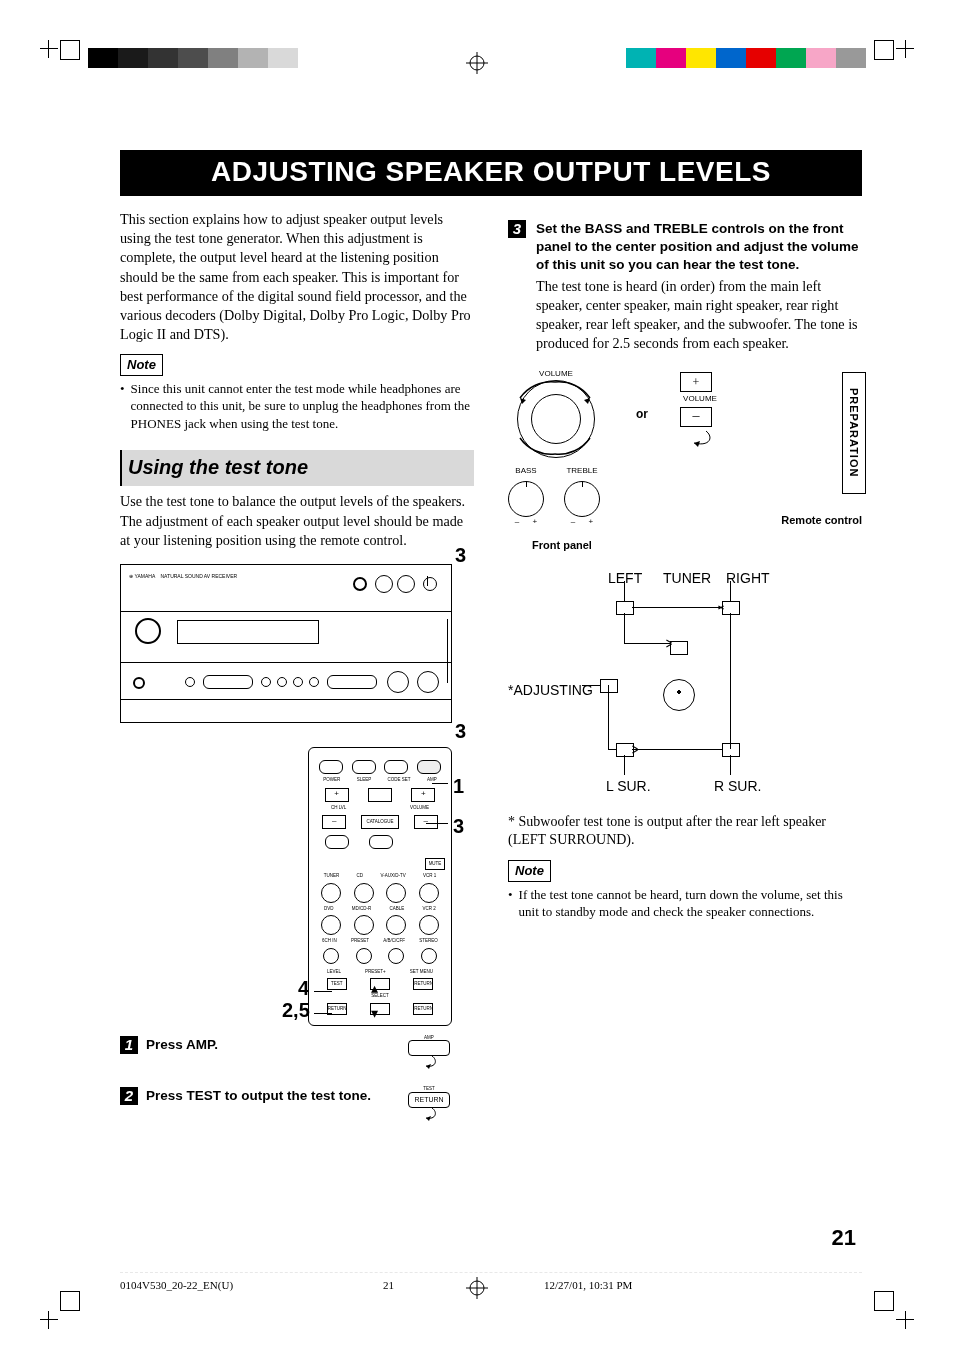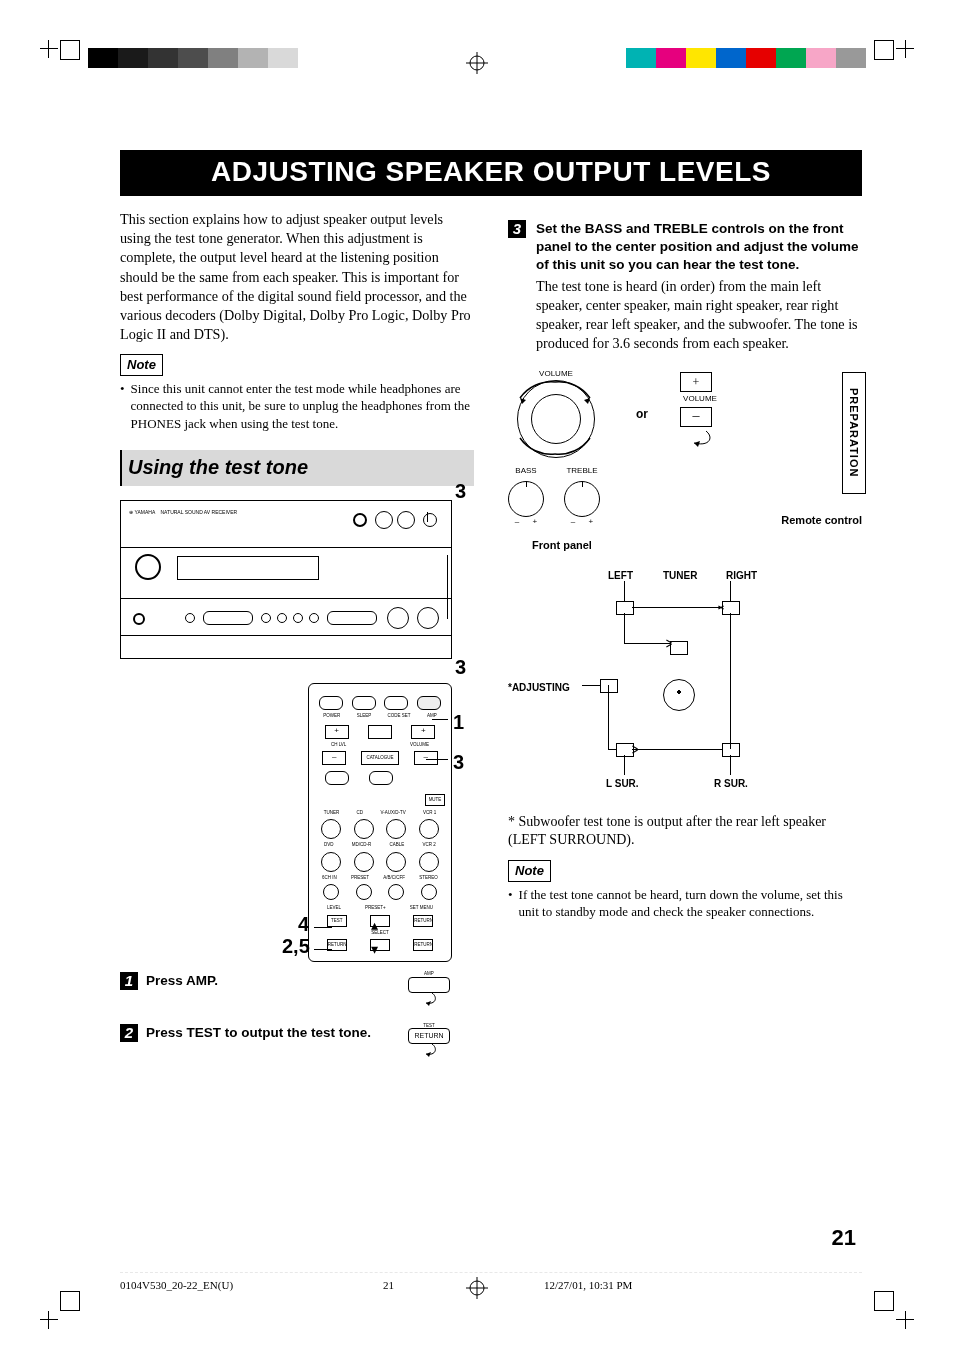--- a/index.html
+++ b/index.html
@@ -205,22 +205,22 @@
   .small-knob::after{content:"";position:absolute;left:50%;top:-1px;width:1px;height:6px;background:#000;}
   .lbl { font-family:Arial,Helvetica,sans-serif; font-size:8px;}
   .lbl-bold { font-family:Arial,Helvetica,sans-serif; font-weight:bold; font-size:11px;}
   
   .speaker-diagram {
     position:relative;
     width:300px;
     height:230px;
     margin-top:16px;
     font-family:Arial,Helvetica,sans-serif;
-    font-weight:bold;
-    font-size:10px;
+    font-weight:normal;
+    font-size:14px;
   }
   .spk-box { position:absolute;width:16px;height:12px;border:1px solid #000;}
   .spk-lbl { position:absolute; }
   .spk-line { position:absolute;background:#000;}
   .person {
     position:absolute;width:30px;height:30px;border:1px solid #000;border-radius:50%;
     left:155px;top:110px;
     background:
       radial-gradient(circle at 50% 40%, #000 2px, transparent 2px);
   }
@@ -339,20 +339,21 @@
 
       <div class="col" style="max-width:358px">
         <p style="margin:0">This section explains how to adjust speaker output levels using the test tone generator. When this adjustment is complete, the output level heard at the listening position should be the same from each speaker. This is important for best performance of the digital sound field processor, and the various decoders (Dolby Digital, Dolby Pro Logic, Dolby Pro Logic II and DTS).</p>
         <div class="note-label">Note</div>
         <div class="bullet">
           <div class="dot">•</div>
           <div>Since this unit cannot enter the test mode while headphones are connected to this unit, be sure to unplug the headphones from the PHONES jack when using the test tone.</div>
         </div>
 
         <div class="subheading">Using the test tone</div>
+        <p style="margin:6px 0 0 0">Use the test tone to balance the output levels of the speakers. The adjustment of each speaker output level should be made at your listening position using the remote control.</p>
 
         
         <div style="position:relative;width:342px">
           <div class="fp-num" style="right:-4px;top:-22px">3</div>
           <div class="frontpanel diagram-placeholder">
             <div class="fp-top">
               <div class="mini" style="left:232px;top:12px; border:2px solid #000;width:10px;height:10px"></div>
               <div class="knob" style="width:16px;height:16px;left:254px;top:10px"></div>
               <div class="knob" style="width:16px;height:16px;left:276px;top:10px"></div>
               <div style="position:absolute;right:14px;top:12px;width:12px;height:12px;border:1px solid #000;border-radius:50%"></div>
@@ -515,21 +516,21 @@
               </svg>
           </div>
         </div>
       </div>
 
       <div class="col">
         <div class="step-row">
           <div class="step-num">3</div>
           <div>
             <div class="step-text">Set the BASS and TREBLE controls on the front panel to the center position and adjust the volume of this unit so you can hear the test tone.</div>
-            <div class="step-body">The test tone is heard (in order) from the main left speaker, center speaker, main right speaker, rear right speaker, rear left speaker, and the subwoofer. The tone is produced for 3.6 seconds from each speaker.</div>
+            <div class="step-body">The test tone is heard (in order) from the main left speaker, center speaker, main right speaker, rear right speaker, rear left speaker, and the subwoofer. The tone is produced for 2.5 seconds from each speaker.</div>
           </div>
         </div>
 
         <div class="ctrl-row">
           <div class="vol-knob">
             <div class="lbl">VOLUME</div>
             <div style="position:relative;display:inline-block">
               <svg width="90" height="84" style="position:absolute;left:-7px;top:-4px">
                 <path d="M10 22 A 38 38 0 0 1 45 6" fill="none" stroke="#000" stroke-width="1.5"></path>
                 <path d="M10 22 l2 6 l4 -4 z" fill="#000"></path>

